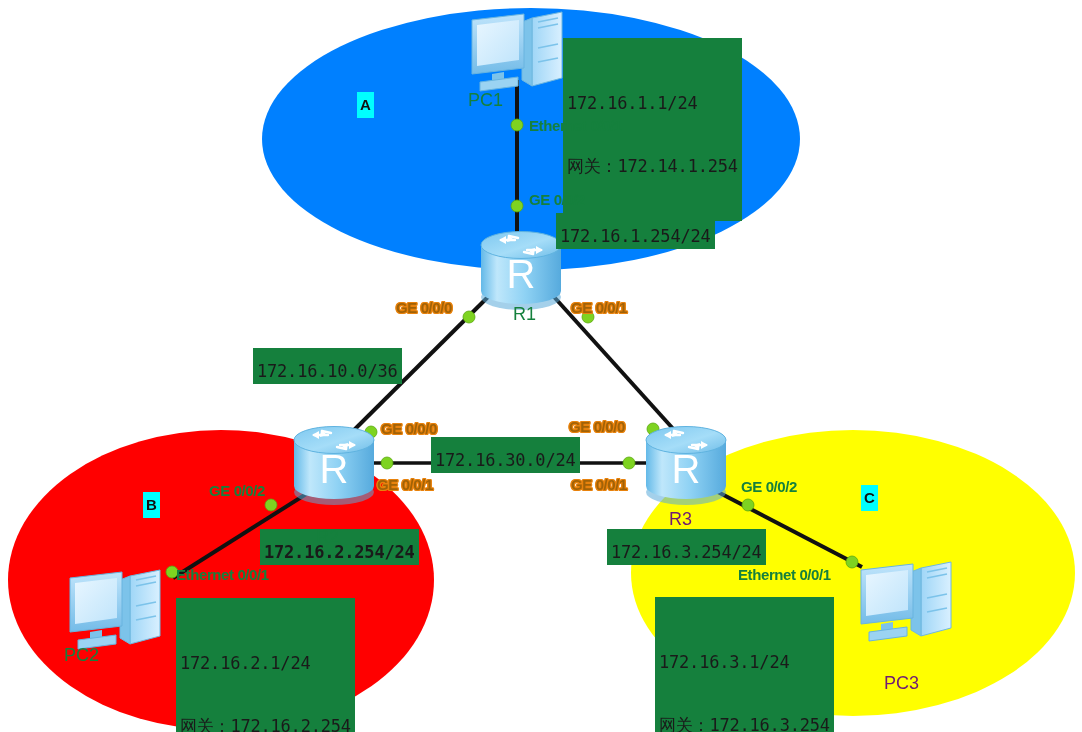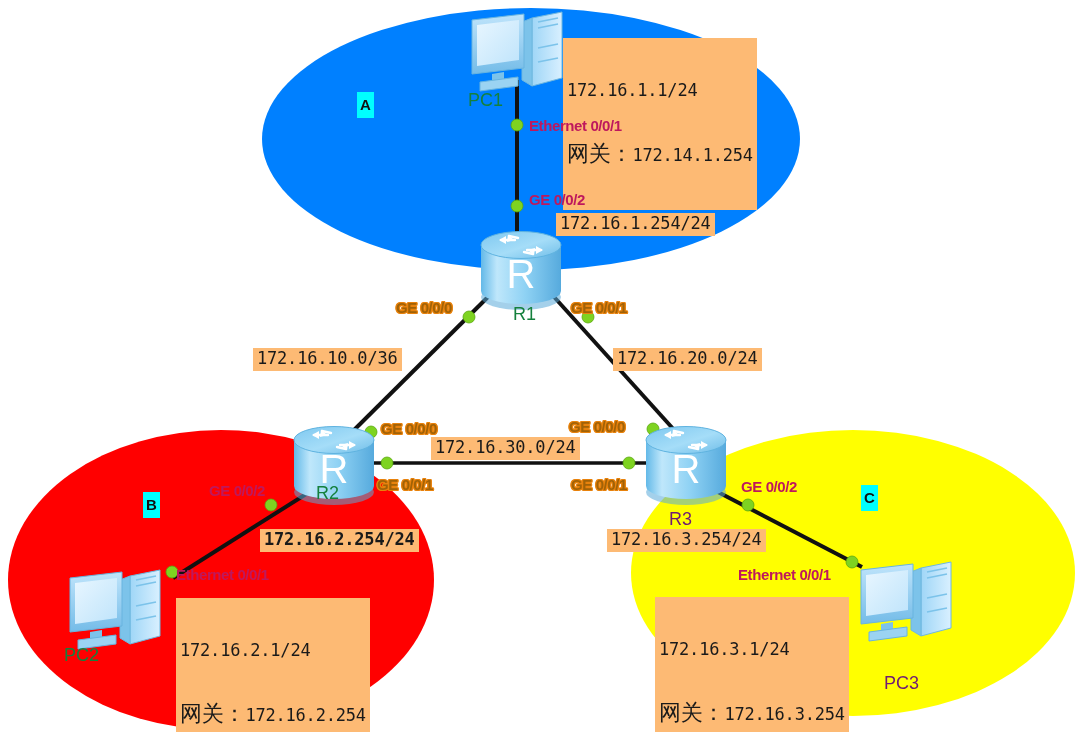--- a/index.html
+++ b/index.html
@@ -20,39 +20,39 @@
   }
   #svg-layer {
     position: absolute;
     left: 0;
     top: 0;
     width: 1082px;
     height: 732px;
   }
   .ip-label {
     position: absolute;
-    background: #fdba74;
+    background: #15803d;
     color: #1a1a1a;
     font-family: "DejaVu Sans Mono", "Liberation Mono", monospace;
     font-size: 17px;
     line-height: 21px;
-    padding: 0 4px 2px 4px;
+    padding: 13px 4px 2px 4px;
     white-space: pre;
     letter-spacing: -0.2px;
   }
   .ip-label .cn {
     font-family: "DejaVu Sans", sans-serif;
-    font-size: 22px;
+    font-size: 17px;
   }
   .iface-label {
     position: absolute;
     font-family: "Liberation Sans", sans-serif;
     font-size: 15px;
     font-weight: bold;
-    color: #be185d;
+    color: #15803d;
     white-space: nowrap;
     letter-spacing: -0.4px;
   }
   .iface-label.outlined {
     color: #a16207;
     text-shadow:
       -1.2px 0 #e8820c, 1.2px 0 #e8820c,
       0 -1.2px #e8820c, 0 1.2px #e8820c,
       -1px -1px #e8820c, 1px -1px #e8820c,
       -1px 1px #e8820c, 1px 1px #e8820c;
@@ -216,21 +216,20 @@
 
   <div class="ip-label" style="left:563px; top:38px;">
     <div>172.16.1.1/24</div>
     <div><span class="cn">网关：</span><span>172.14.1.254</span></div>
   </div>
 
   <div class="ip-label" style="left:556px; top:213px;">172.16.1.254/24</div>
 
   <div class="ip-label" style="left:253px; top:348px;">172.16.10.0/36</div>
 
-  <div class="ip-label" style="left:613px; top:348px;">172.16.20.0/24</div>
 
   <div class="ip-label" style="left:431px; top:437px;">172.16.30.0/24</div>
 
   <div class="ip-label" style="left:260px; top:529px;font-weight:bold;">172.16.2.254/24</div>
 
   <div class="ip-label" style="left:607px; top:529px;">172.16.3.254/24</div>
 
   <div class="ip-label" style="left:176px; top:598px;">
     <div>172.16.2.1/24</div>
     <div><span class="cn">网关：</span><span>172.16.2.254</span></div>
@@ -261,17 +260,17 @@
 
   <div class="iface-label" style="left:741px; top:478px;">GE 0/0/2</div>
 
   <div class="iface-label" style="left:176px; top:566px;">Ethernet 0/0/1</div>
 
   <div class="iface-label" style="left:738px; top:566px;">Ethernet 0/0/1</div>
 
   <div class="node-label" style="left:468px; top:90px;">PC1</div>
   <div class="node-label" style="left:513px; top:304px;">R1</div>
   <div class="node-label" style="left:64px; top:645px;">PC2</div>
-  <div class="node-label" style="left:316px; top:483px;">R2</div>
+  <div class="node-label" style="left:316px; top:527px;">R2</div>
   <div class="node-label on-yellow" style="left:669px; top:509px;">R3</div>
   <div class="node-label on-yellow" style="left:884px; top:637px;margin-top:36px;">PC3</div>
 
 </div>
 
 </body></html>

